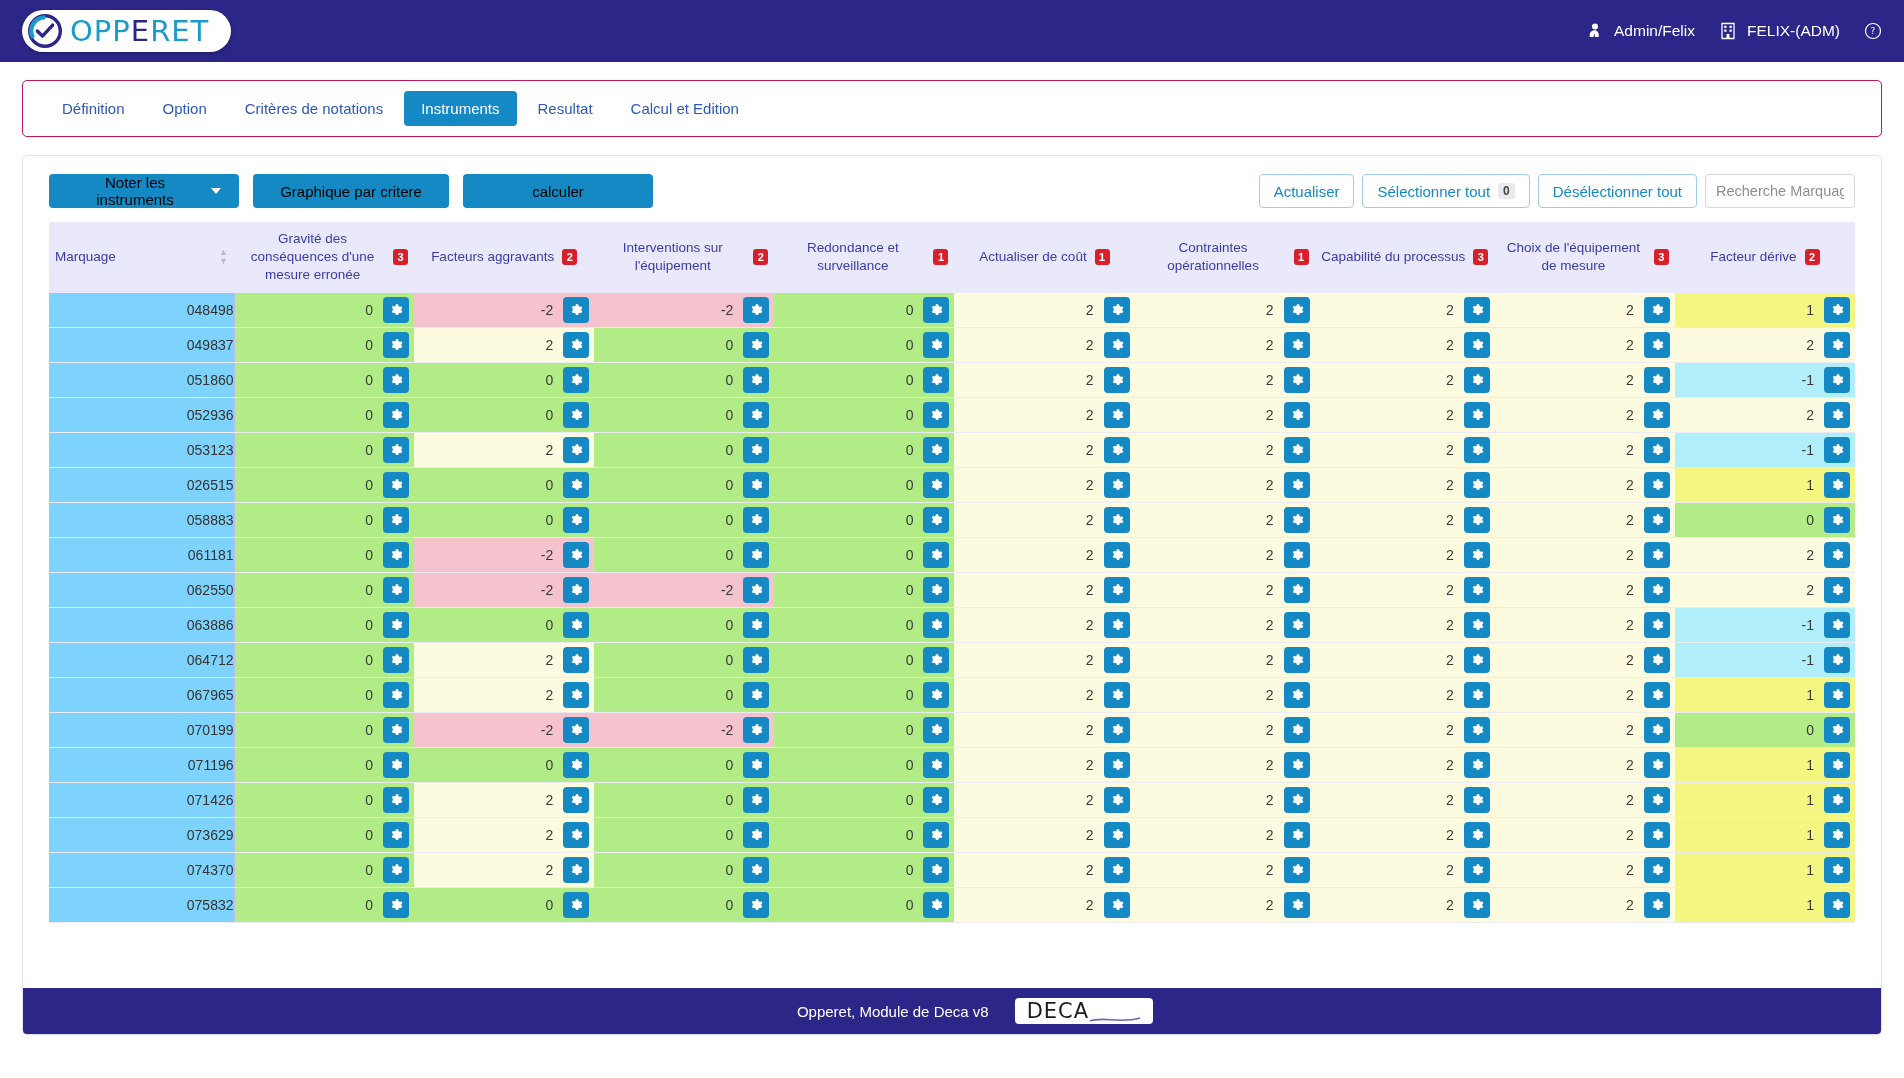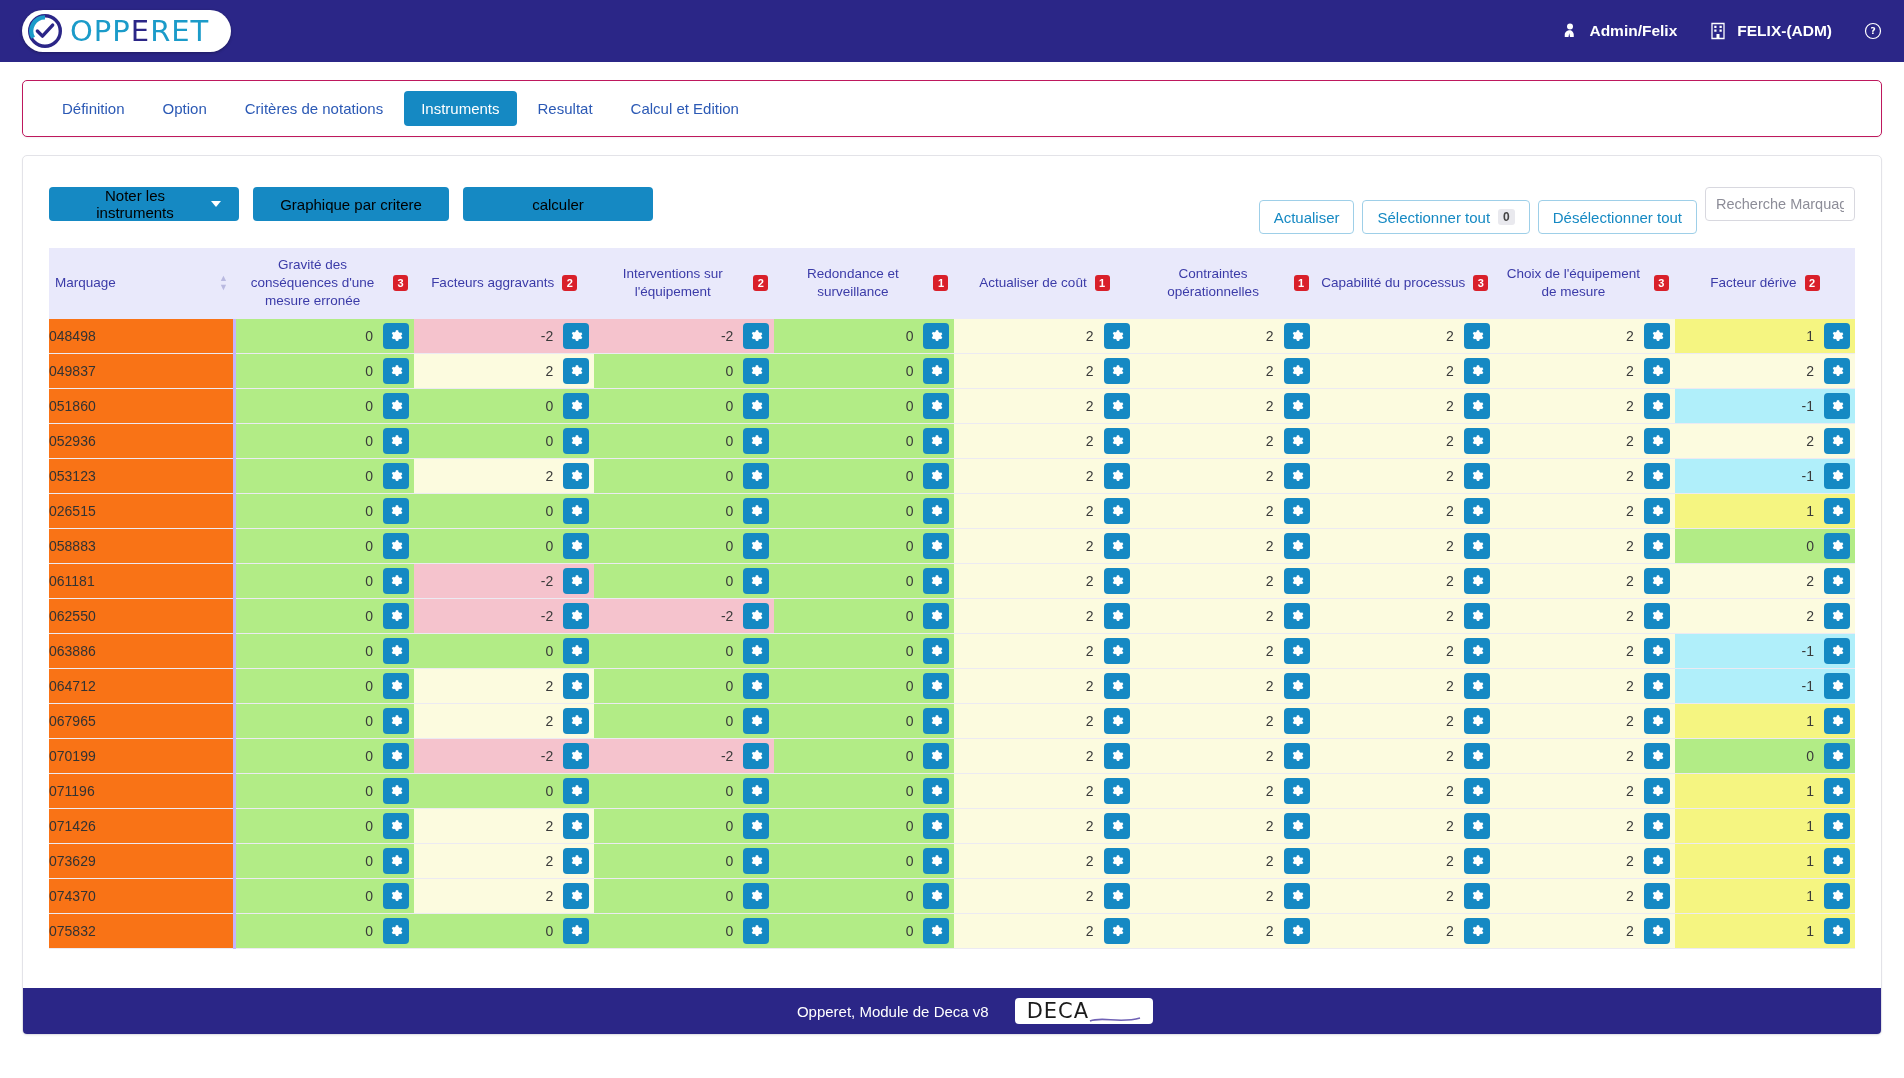--- a/index.html
+++ b/index.html
@@ -35,21 +35,21 @@
   }
   #brand-logo .wordmark {
     font-size: 29px;
     letter-spacing: 1px;
     font-weight: 400;
     font-family: "DejaVu Sans", sans-serif;
   }
   .wm-a { color: #1b9bc9; }
   .wm-b { color: #2b2687; }
 
-  #header-right { display: flex; align-items: center; gap: 32px; font-weight: bold; }
+  #header-right { display: flex; align-items: center; gap: 24px; }
   .hdr-item {
     display: flex; align-items: center; gap: 10px;
     color: #ffffff; font-size: 15.5px;
   }
   .hdr-icon { display: inline-flex; width: 18px; height: 18px; }
   .hdr-icon svg { width: 100%; height: 100%; fill: #ffffff; }
 
   
   #tab-card {
     margin: 18px 22px 0 22px;
@@ -117,21 +117,21 @@
   .btn-outline {
     background: #ffffff;
     color: #1589c3;
     border: 1px solid #9ecfe8;
     border-radius: 4px;
     font-size: 15px;
     height: 34px;
     padding: 0 14px;
     cursor: pointer;
     font-family: "Liberation Sans", sans-serif;
-    display: inline-flex; align-items: center; gap: 8px; margin-top: 26px;
+    display: inline-flex; align-items: center; gap: 8px;
   }
   .count-pill {
     background: #e9e9ee;
     color: #444;
     border-radius: 3px;
     font-size: 12px;
     padding: 1px 5px;
     font-weight: bold;
   }
   #search-marquage {
@@ -199,24 +199,25 @@
 
   #instruments-table tbody td {
     font-size: 14px;
     color: #333;
     height: 34px;
     padding: 0;
     border-bottom: 1px solid #eceaf2;
   }
   td.cell-marquage {
     padding-left: 8px;
-    background: #f97316;
+    background: #7dd3fc;
     color: #333;
     font-size: 14.5px;
-    border-right: 3px solid #c4b5fd;
+    border-right: 1px solid #c4b5fd;
+    text-align: right;
   }
   td.cell-score { padding: 0; }
   .score-wrap {
     display: flex; align-items: center; justify-content: flex-end;
     height: 34px;
     padding-right: 5px;
     gap: 10px;
   }
   .score-val { font-size: 14px; color: #3a3a3a; }
   .gear-btn {

